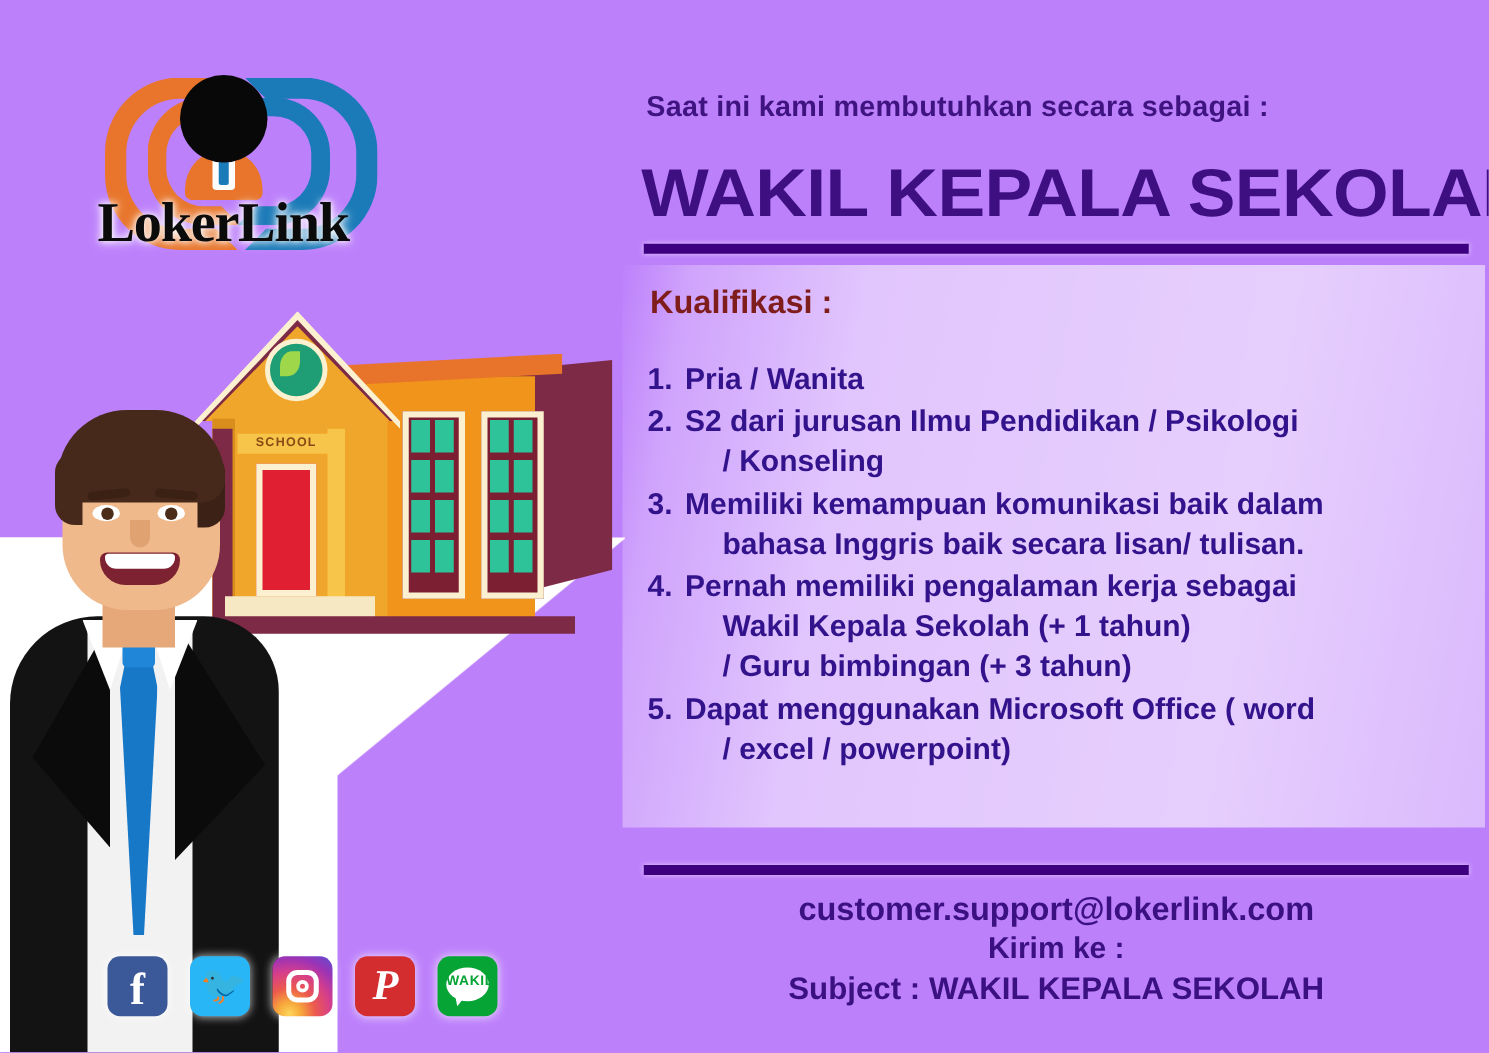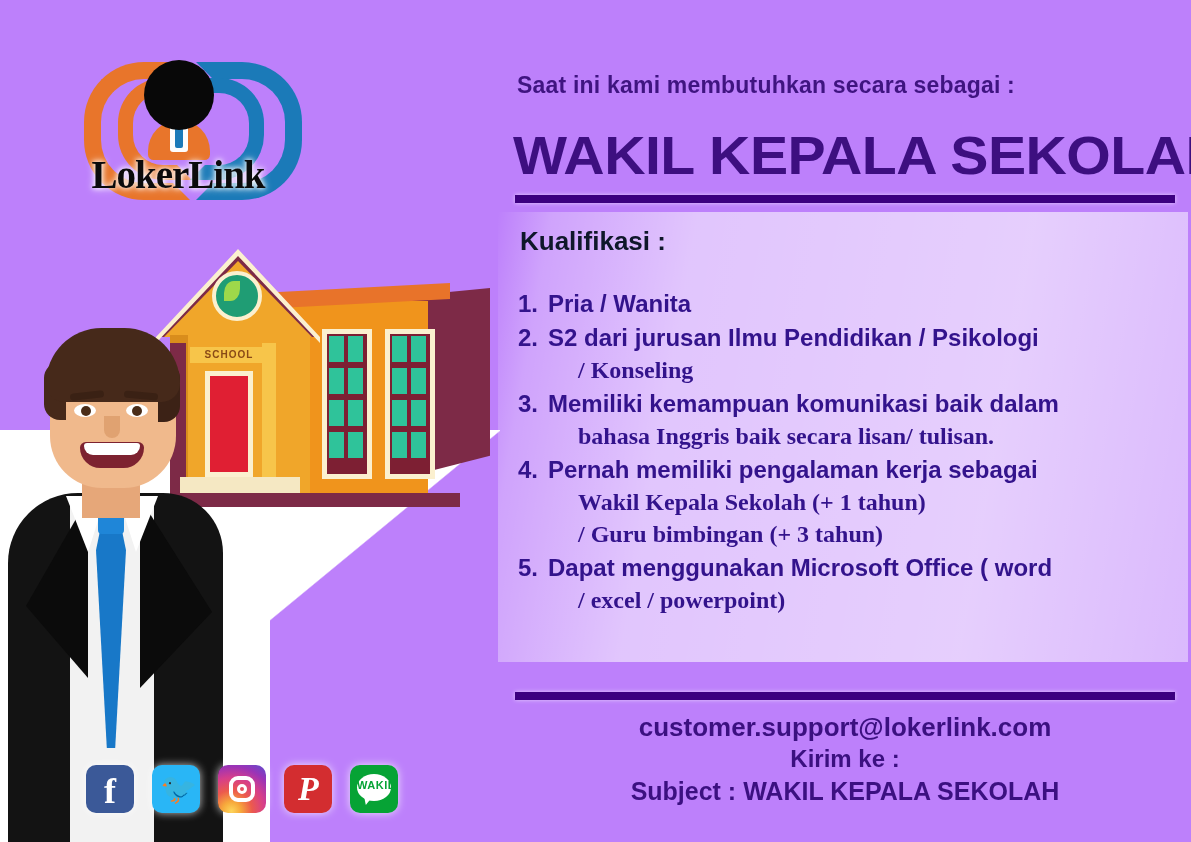--- a/index.html
+++ b/index.html
@@ -53,21 +53,21 @@
     position:absolute;left:92px;top:70px;width:18px;height:30px;
     background:#fdfdfd;border-radius:3px;
   }
   #logo-tie{
     position:absolute;left:97px;top:74px;width:8px;height:22px;
     background:#1b7ab8;border-radius:2px;
   }
   #logo-text{
     position:absolute;left:0;top:100px;width:200px;text-align:center;
     font-family:"Liberation Serif","DejaVu Serif",serif;
-    font-weight:bold;font-size:39px;color:#0b0b0b;
+    font-weight:bold;font-size:45px;color:#0b0b0b;
     letter-spacing:-1px;
     text-shadow:0 0 5px #ffffff,0 0 9px #ffffff;
   }
 
   
   #wedge{
     position:absolute;left:0px;top:430px;width:500px;height:412px;
     background:linear-gradient(to bottom right,#ffffff 0 50%,transparent 50.2% 100%);
   }
   #wedge2{
@@ -279,33 +279,33 @@
   }
   #divider-top{left:515px;top:195px;width:660px;}
   #divider-bottom{left:515px;top:692px;width:660px;}
 
   #qual-panel{
     position:absolute;left:498px;top:212px;width:690px;height:450px;
     background:linear-gradient(100deg,rgba(255,255,255,0) 0%,rgba(255,255,255,.28) 7%,rgba(255,255,255,.55) 26%,rgba(255,255,255,.62) 70%,rgba(255,255,255,.45) 100%);
   }
   #qual-heading{
     position:absolute;left:520px;top:226px;
-    font-size:26px;font-weight:bold;color:#0f172a;
+    font-size:26px;font-weight:bold;color:#7f1d1d;
   }
   #qual-list{
     position:absolute;left:518px;top:288px;width:640px;
     margin:0;padding:0;list-style:none;
   }
   #qual-list li{
     font-size:24px;font-weight:bold;color:#33138c;
     line-height:32px;margin-bottom:2px;
     padding-left:30px;text-indent:-30px;
   }
   #qual-list li .num{display:inline-block;width:30px;text-indent:0;}
-  #qual-list li .cont{display:block;padding-left:30px;text-indent:0;font-family:Liberation Serif, serif;}
+  #qual-list li .cont{display:block;padding-left:30px;text-indent:0;}
 
   #footer{
     position:absolute;left:515px;top:712px;width:660px;text-align:center;
   }
   #footer .f-line{font-weight:bold;color:#3b1080;}
   #f-kirim{font-size:24px;margin-bottom:4px;}
   #f-email{font-size:26px;margin-bottom:2px;}
   #f-subject{font-size:25px;}
 </style>
 </head>

